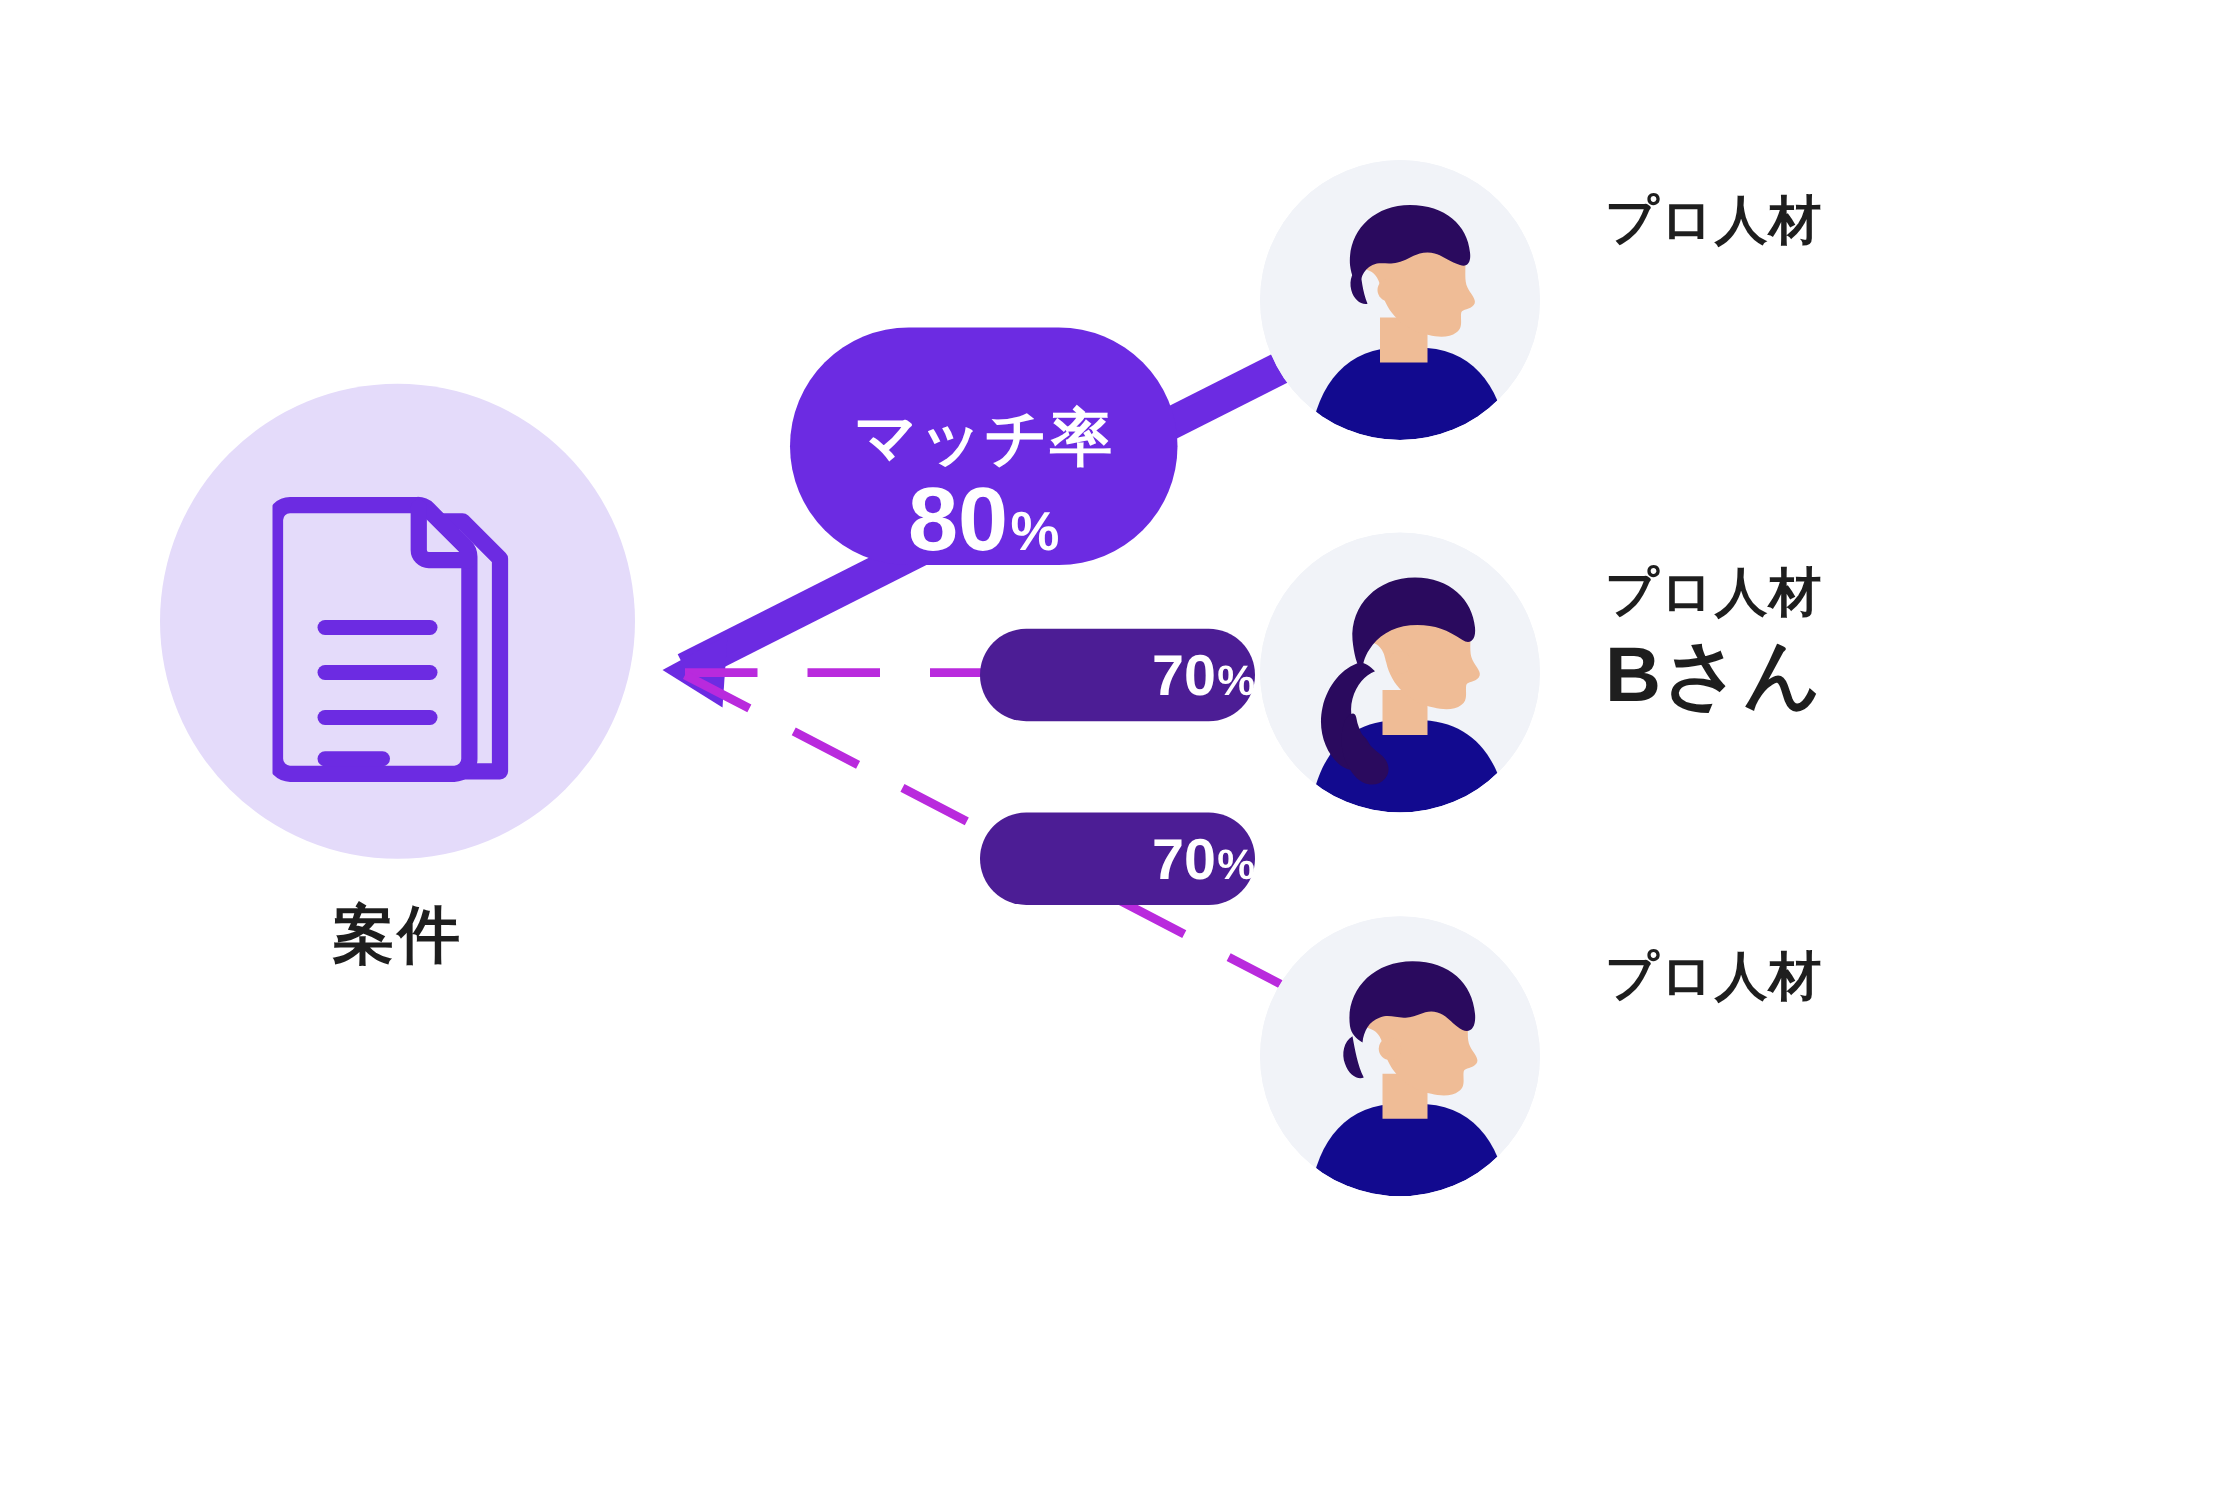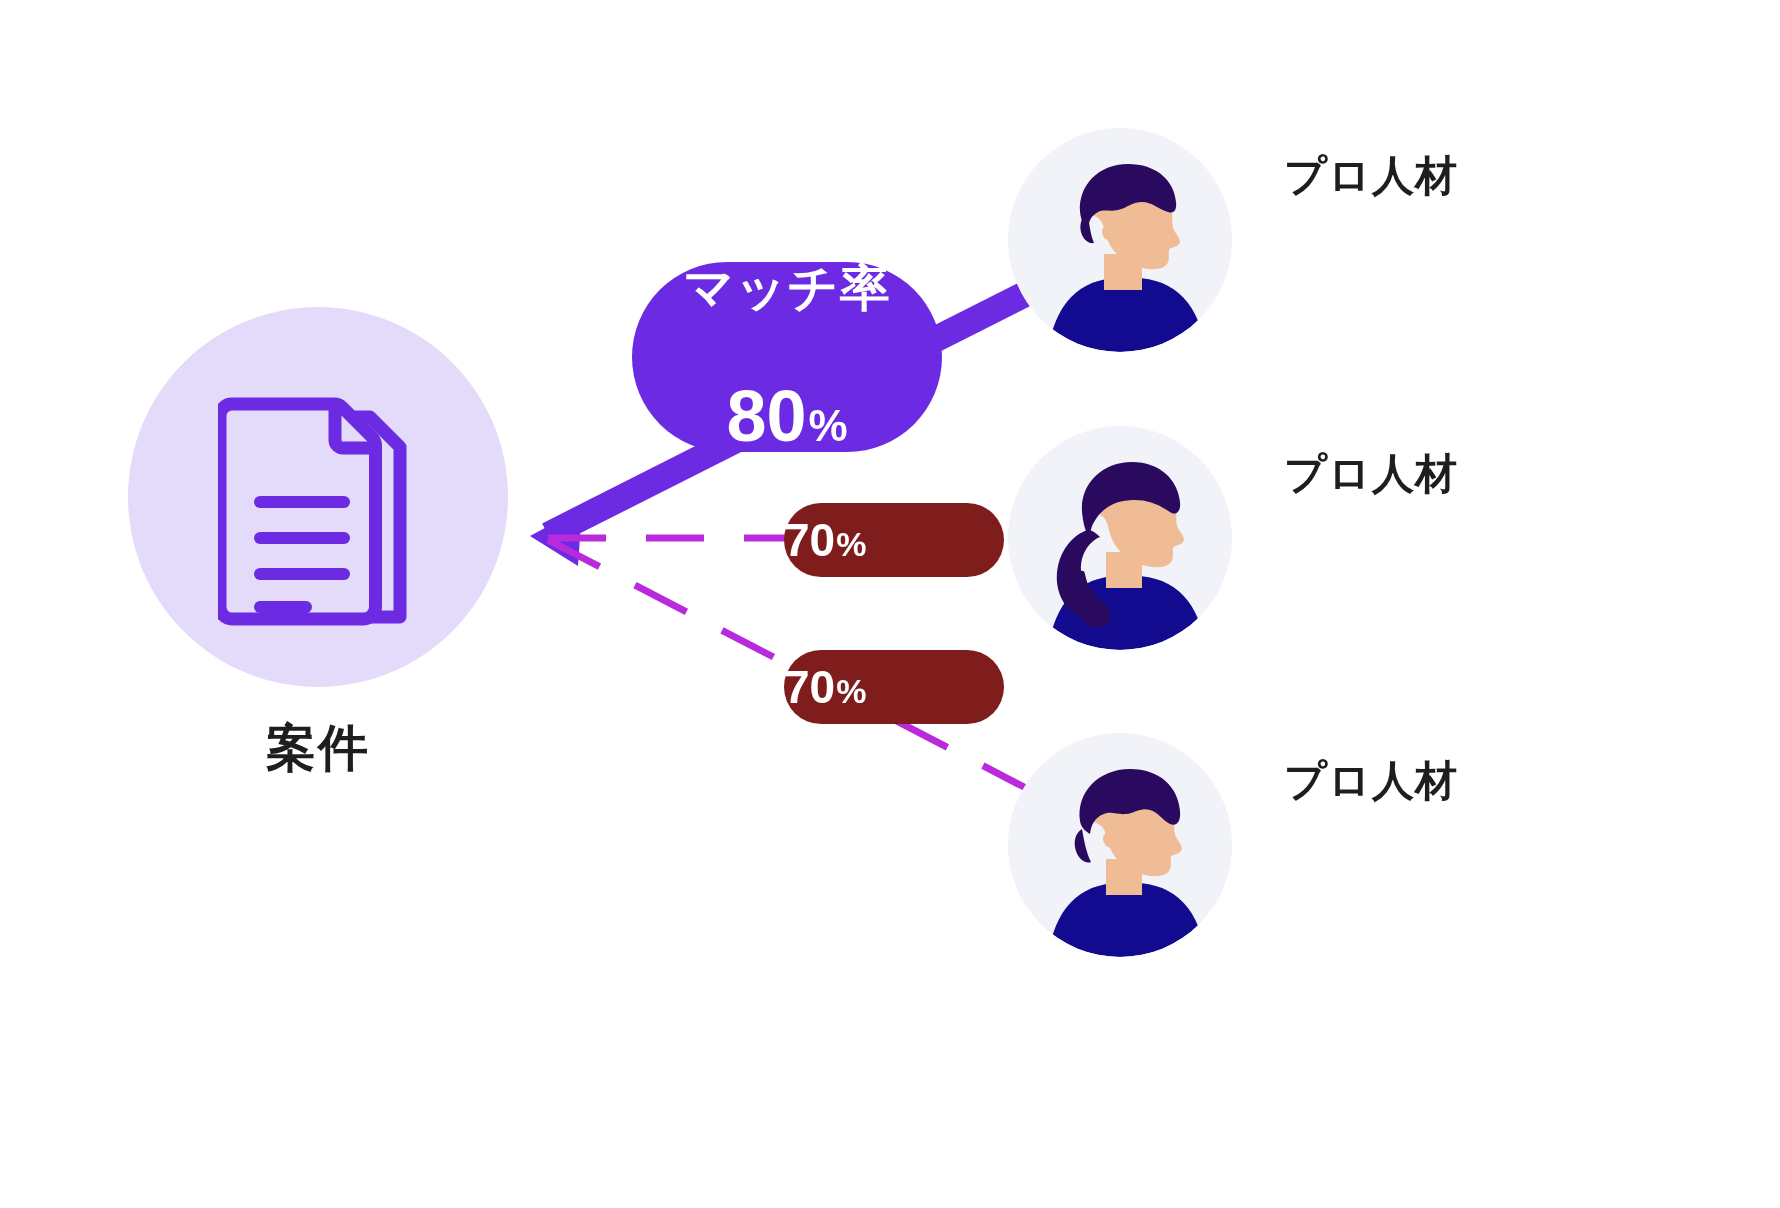--- a/index.html
+++ b/index.html
@@ -23,38 +23,38 @@
     text-align:center;font-size:50px;font-weight:700;color:#1E1E1E;
     letter-spacing:2px;line-height:1.2;
   }
 
   
   #links{position:absolute;left:0;top:0;width:1780px;height:1208px;}
 
   
   .badge{
     position:absolute;display:flex;flex-direction:column;
-    align-items:center;justify-content:space-between;
+    align-items:center;justify-content:flex-end;
     color:#ffffff;box-sizing:border-box;
   }
   .badge-big{
     left:632px;top:262px;width:310px;height:190px;
     border-radius:95px;background:#6C2BE2;
   }
   .badge-big .b-title{
     font-size:50px;font-weight:700;letter-spacing:1px;line-height:1.05;
     margin-bottom:4px;
   }
   .badge-big .b-value{
     font-size:72px;font-weight:700;line-height:1;display:flex;align-items:baseline;
   }
   .badge-big .b-value .pct{font-size:44px;font-weight:700;margin-left:2px;}
 
   .badge-small{
-    width:220px;height:74px;border-radius:37px;background:#7f1d1d;
+    width:220px;height:74px;border-radius:37px;background:#4c1d95;
     flex-direction:row;
   }
   .badge-small .b-value{
     font-size:46px;font-weight:700;line-height:1;display:flex;align-items:baseline;
   }
   .badge-small .b-value .pct{font-size:34px;font-weight:700;margin-left:1px;}
   #badge-70{left:784px;top:503px;}
   #badge-60{left:784px;top:650px;}
 
   
@@ -203,20 +203,21 @@
 
           <path d="M68 150 c-6 16 -2 34 8 45 c7 8 18 9 24 2 c5 -6 3 -14 -3 -19
                    c-12 -9 -18 -18 -20 -30 c-1 -5 -5 -4 -9 2 Z" fill="#2A0A5E"></path>
 
           <circle cx="112" cy="104" r="9" fill="#EFBC96"></circle>
         </g>
       </svg>
     </div>
     <div class="person-text">
       <div class="person-role">プロ人材</div>
+      <div class="person-name">Bさん</div>
     </div>
   </div>
 
   <div class="person" id="person-c">
     <div class="person-avatar">
       <svg viewBox="0 0 224 224" xmlns="http://www.w3.org/2000/svg">
         <defs>
           <clipPath id="clipC">
               <circle cx="112" cy="112" r="112"></circle>
             </clipPath>

